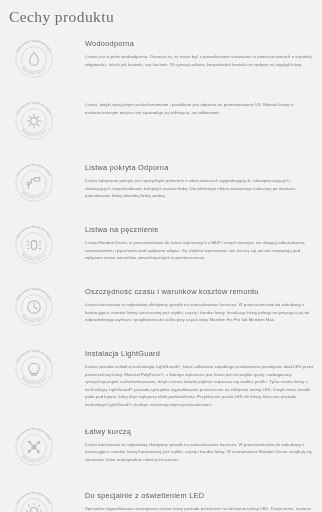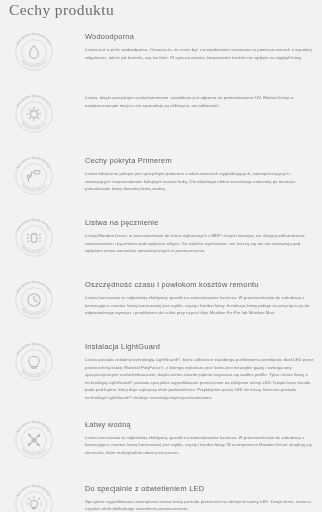--- a/index.html
+++ b/index.html
@@ -19,21 +19,21 @@
     height: 512px;
     background: #f2f2f1;
     box-sizing: border-box;
   }
   .page-title {
     font-family: "Liberation Serif", serif;
     font-size: 15.5px;
     font-weight: 400;
     color: #6c6c6c;
     letter-spacing: 0.4px;
-    padding: 0 0 0 9px;
+    padding: 7px 0 0 9px;
     margin: 0;
     line-height: 20px;
   }
   .features {
     margin: 0;
     padding: 0;
     list-style: none;
   }
   .feature-row {
     display: flex;
@@ -175,21 +175,21 @@
           <text class="seal-text"><textPath href="#arcBot2" startOffset="50%" text-anchor="middle">Mardom Decor</textPath></text>
           <g class="glyph">
             <rect x="26.2" y="20.6" width="5.6" height="3.4" rx="0.7"></rect>
             <path d="M26.2 22.3 L23.4 22.3 L23.4 26.2 L21.4 26.2"></path>
             <rect x="19.2" y="24.9" width="2.6" height="2.8" rx="0.5"></rect>
             <path d="M20.5 27.7 L20.5 31.6"></path>
           </g>
         </svg>
       </div>
       <div class="feature-text">
-        <h2 class="feature-title">Cechy pokryta Primerem</h2>
+        <h2 class="feature-title">Listwa pokryta Odporna</h2>
         <p class="feature-body">Listwa fabrycznie pokryta jest specjalnym primerem o właściwościach wygładzających, zabezpieczających i ułatwiających rozprowadzanie kolejnych warstw farby. Dla idealnego efektu wizualnego zalecamy po montażu pomalowanie listwy dowolną farbą wodną.</p>
       </div>
     </li>
 
     <li class="feature-row r3">
       <div class="seal">
         <svg viewBox="0 0 52 52">
           <defs>
             <path id="arcTop3" d="M 9,26 A 17,17 0 0 1 43,26"></path>
             <path id="arcBot3" d="M 10.5,26 A 15.5,15.5 0 0 0 41.5,26"></path>
@@ -220,21 +220,21 @@
           </defs>
           <circle class="seal-ring" cx="26" cy="26" r="18.2"></circle>
           <circle class="seal-ring" cx="26" cy="26" r="12.4"></circle>
           <text class="seal-text"><textPath href="#arcTop4" startOffset="50%" text-anchor="middle">Mardom Technology</textPath></text>
           <text class="seal-text"><textPath href="#arcBot4" startOffset="50%" text-anchor="middle">Mardom Decor</textPath></text>
           <circle class="glyph" cx="26" cy="26" r="6.2"></circle>
           <path class="glyph" d="M26 22.2 L26 26 L29 27.8"></path>
         </svg>
       </div>
       <div class="feature-text">
-        <h2 class="feature-title">Oszczędność czasu i powłokom kosztów remontu</h2>
+        <h2 class="feature-title">Oszczędność czasu i warunków kosztów remontu</h2>
         <p class="feature-body">Listwa karniszowa to najbardziej efektywny sposób na zamaskowanie karnisza. W przeciwieństwie do zabudowy z karton-gipsu, montaż listwy karniszowej jest szybki, czysty i bardzo łatwy. Instalacja listwy polega na przycięciu jej do odpowiedniego wymiaru i przyklejeniu do sufitu przy użyciu kleju Mardom Fix Pro lub Mardom Max.</p>
       </div>
     </li>
 
     <li class="feature-row r5">
       <div class="seal">
         <svg viewBox="0 0 52 52">
           <defs>
             <path id="arcTop5" d="M 9,26 A 17,17 0 0 1 43,26"></path>
             <path id="arcBot5" d="M 10.5,26 A 15.5,15.5 0 0 0 41.5,26"></path>
@@ -271,21 +271,21 @@
             <path d="M30.8 21.2 L21.2 30.8"></path>
             <circle cx="26" cy="26" r="2.0"></circle>
             <path d="M20.4 20.4 L22.4 20.6 L22.2 22.6 Z"></path>
             <path d="M31.6 31.6 L29.6 31.4 L29.8 29.4 Z"></path>
             <path d="M31.6 20.4 L31.4 22.4 L29.4 22.2 Z"></path>
             <path d="M20.4 31.6 L20.6 29.6 L22.6 29.8 Z"></path>
           </g>
         </svg>
       </div>
       <div class="feature-text">
-        <h2 class="feature-title">Łatwy wodną</h2>
+        <h2 class="feature-title">Łatwy kurczą</h2>
         <p class="feature-body">Listwa karniszowa to najbardziej efektywny sposób na zamaskowanie karnisza. W przeciwieństwie do zabudowy z karton-gipsu, montaż listwy karniszowej jest szybki, czysty i bardzo łatwy. W asortymencie Mardom Decor znajdują się akcesoria, które maksymalnie ułatwią ten proces.</p>
       </div>
     </li>
 
     <li class="feature-row r7">
       <div class="seal">
         <svg viewBox="0 0 52 52">
           <defs>
             <path id="arcTop7" d="M 9,26 A 17,17 0 0 1 43,26"></path>
             <path id="arcBot7" d="M 10.5,26 A 15.5,15.5 0 0 0 41.5,26"></path>

